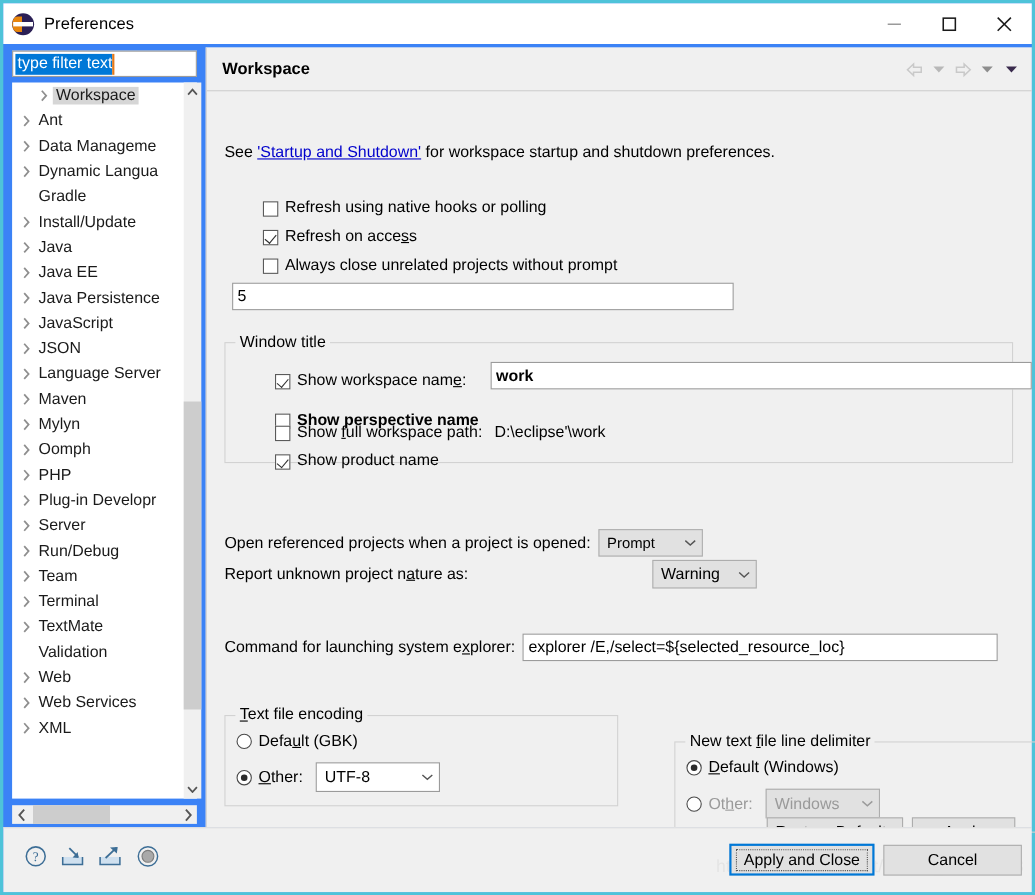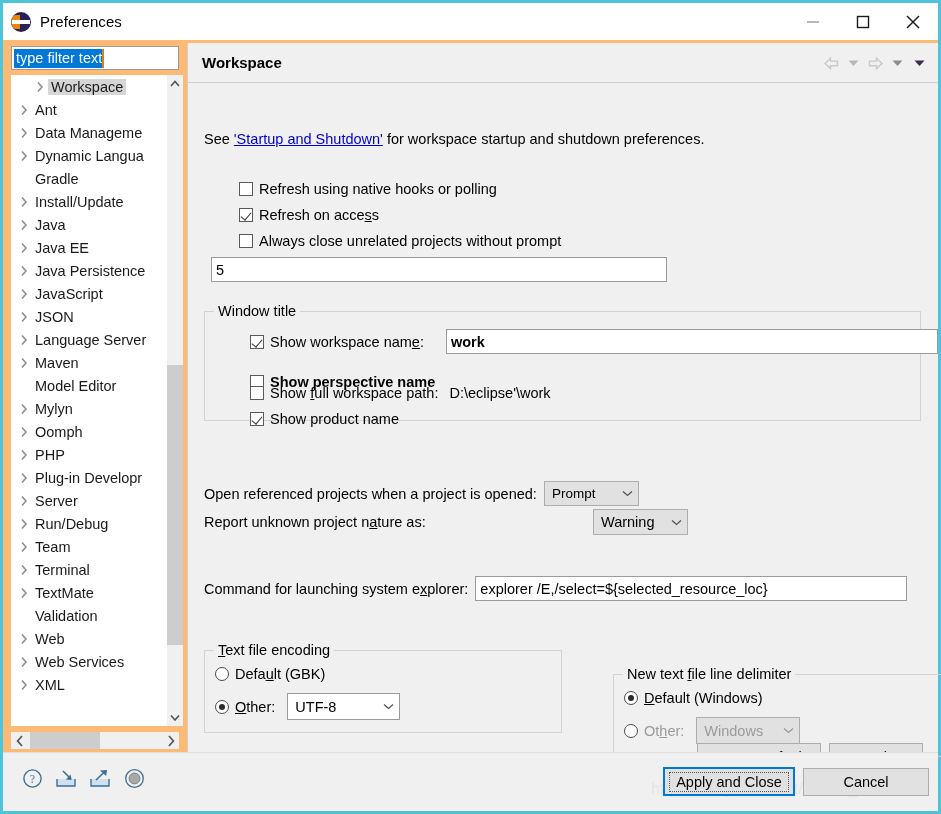--- a/index.html
+++ b/index.html
@@ -10,21 +10,21 @@
     font-family: "Liberation Sans", sans-serif;
   }
   body { background: #4ec3d9; }
 
   
   .window {
     position: absolute;
     left: 0; top: 0;
     width: 941px; height: 814px;
     border: 3px solid #4ec3d9;
-    background: #fdba74;
+    background: #3b82f6;
   }
 
   
   .titlebar {
     position: absolute;
     left: 0; top: 0;
     width: 935px; height: 37px;
     background: #ffffff;
     display: flex;
     align-items: center;
@@ -229,21 +229,21 @@
     white-space: nowrap;
   }
   .see-line a {
     color: #0000cc;
     text-decoration: underline;
   }
 
   .cbrow {
     position: absolute;
     left: 16px;
-    display: flex; align-items: center;
+    display: flex; align-items: flex-end;
     font-size: 14.5px;
     color: #000000;
     white-space: nowrap;
     padding-left: 35px;
   }
   .cbox {
     width: 14px; height: 14px;
     border: 1px solid #5a5a5a;
     background: #ffffff;
     flex: none;
@@ -510,24 +510,20 @@
             </span>
             <span class="tlabel">Language Server</span>
           </div>
           <div class="tree-row">
             <span class="twisty">
               <svg width="8" height="12" viewBox="0 0 8 12">
                 <polyline points="2,1.5 6,6 2,10.5" fill="none" stroke="#8f8f8f" stroke-width="1.6"></polyline>
               </svg>
             </span>
             <span class="tlabel">Maven</span>
-          </div>
-          <div class="tree-row">
-            <span class="twisty"></span>
-            <span class="tlabel">Model Editor</span>
           </div>
           <div class="tree-row">
             <span class="twisty">
               <svg width="8" height="12" viewBox="0 0 8 12">
                 <polyline points="2,1.5 6,6 2,10.5" fill="none" stroke="#8f8f8f" stroke-width="1.6"></polyline>
               </svg>
             </span>
             <span class="tlabel">Mylyn</span>
           </div>
           <div class="tree-row">

